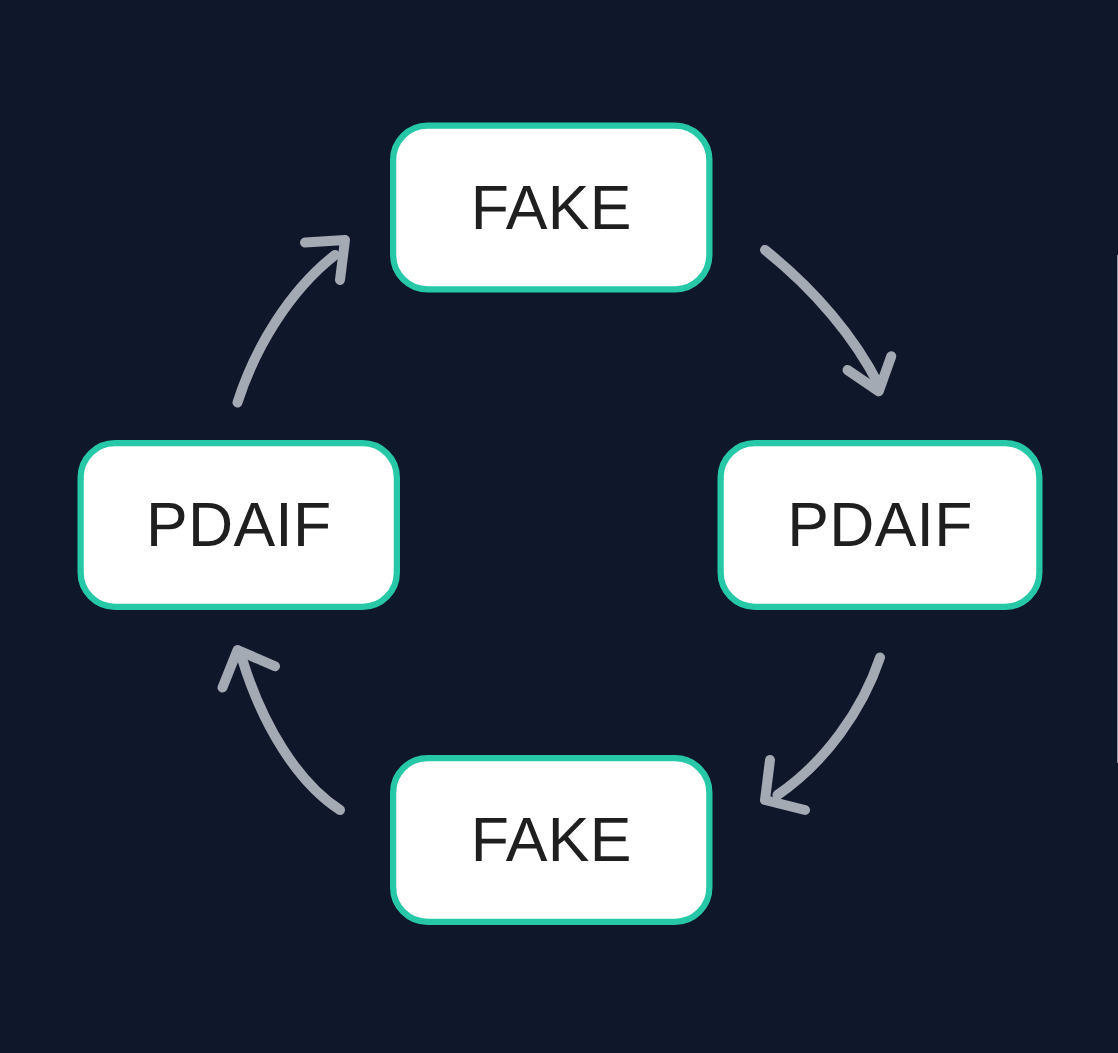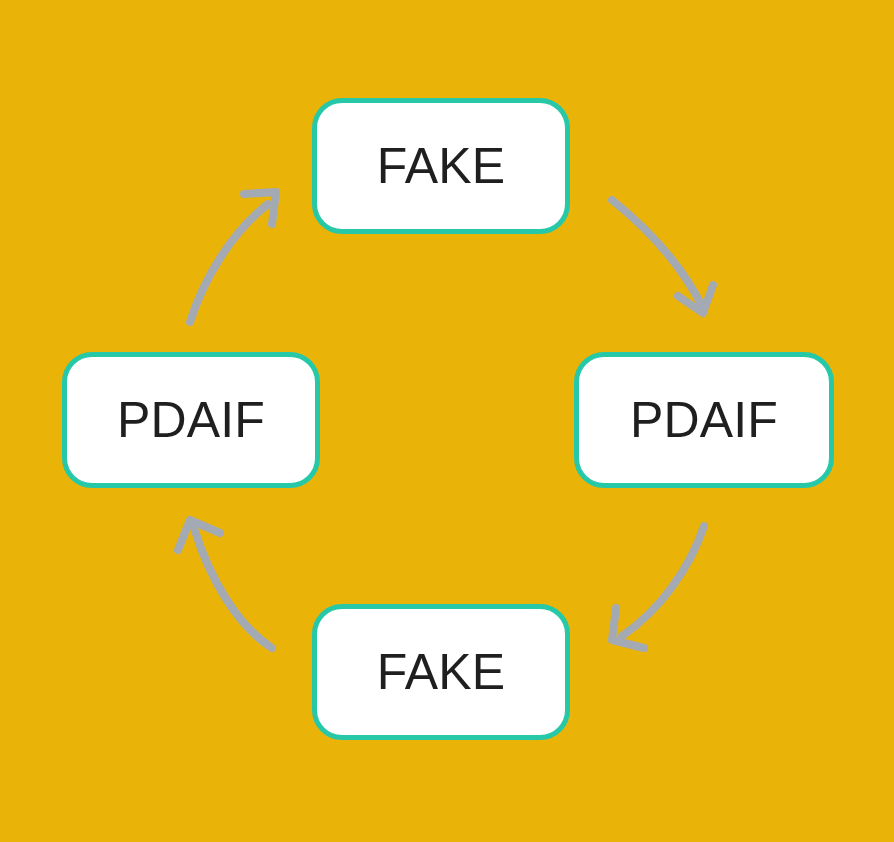--- a/index.html
+++ b/index.html
@@ -47,21 +47,21 @@
     user-select: none;
   }
   #node-top    { left: 312px; top: 98px;  width: 258px; height: 136px; }
   #node-right  { left: 574px; top: 352px; width: 260px; height: 136px; }
   #node-bottom { left: 312px; top: 604px; width: 258px; height: 136px; }
   #node-left   { left: 62px;  top: 352px; width: 258px; height: 136px; }
 </style>
 </head>
 <body>
 
-<div id="canvas" style="background: #eab308;">
+<div id="canvas" style="background: #0f172a;">
 
   <svg id="arrow-layer" viewBox="0 0 894 842" width="894" height="842" xmlns="http://www.w3.org/2000/svg">
 
     <g>
       <path d="M 612 200 C 652 232 684 270 703 308" fill="none" stroke="#a4aab4" stroke-width="8" stroke-linecap="round" stroke-linejoin="round"></path>
       <path d="M 678 296 L 703 313 L 713 285" fill="none" stroke="#a4aab4" stroke-width="8" stroke-linecap="round" stroke-linejoin="round"></path>
     </g>
 
     <g>
       <path d="M 704 526 C 690 568 660 610 622 636" fill="none" stroke="#a4aab4" stroke-width="8" stroke-linecap="round" stroke-linejoin="round"></path>

